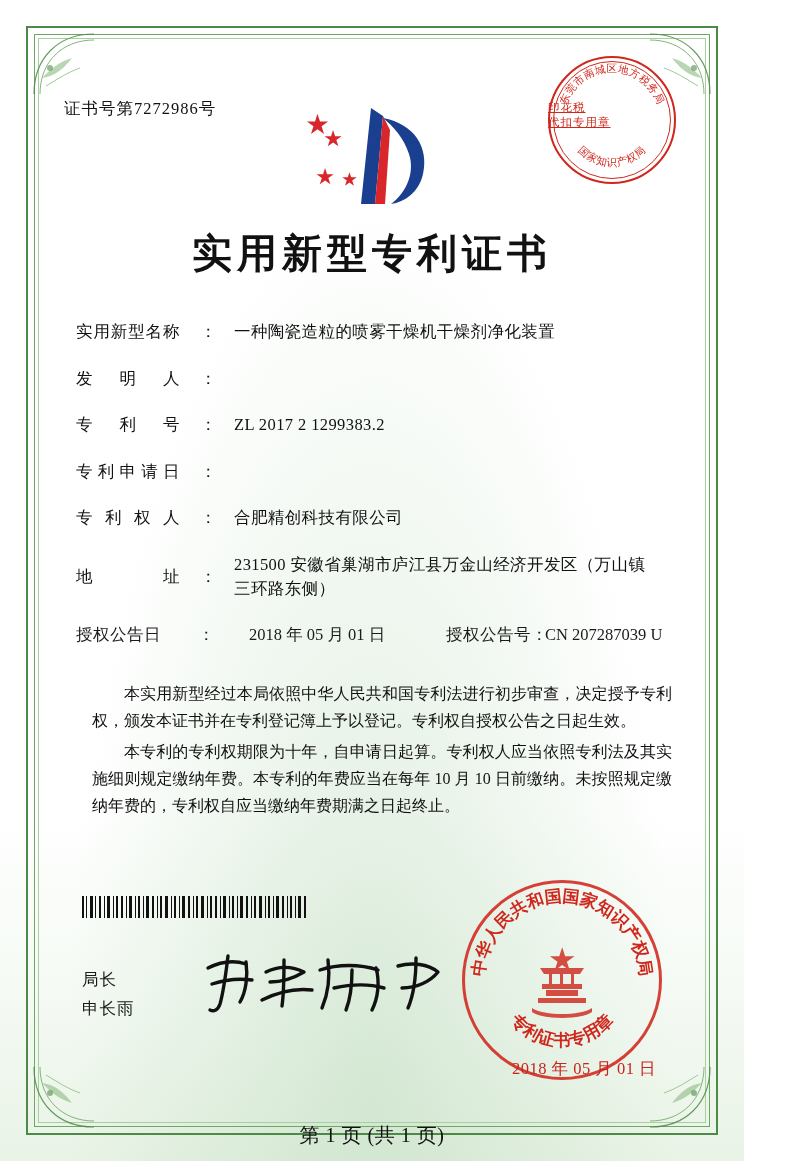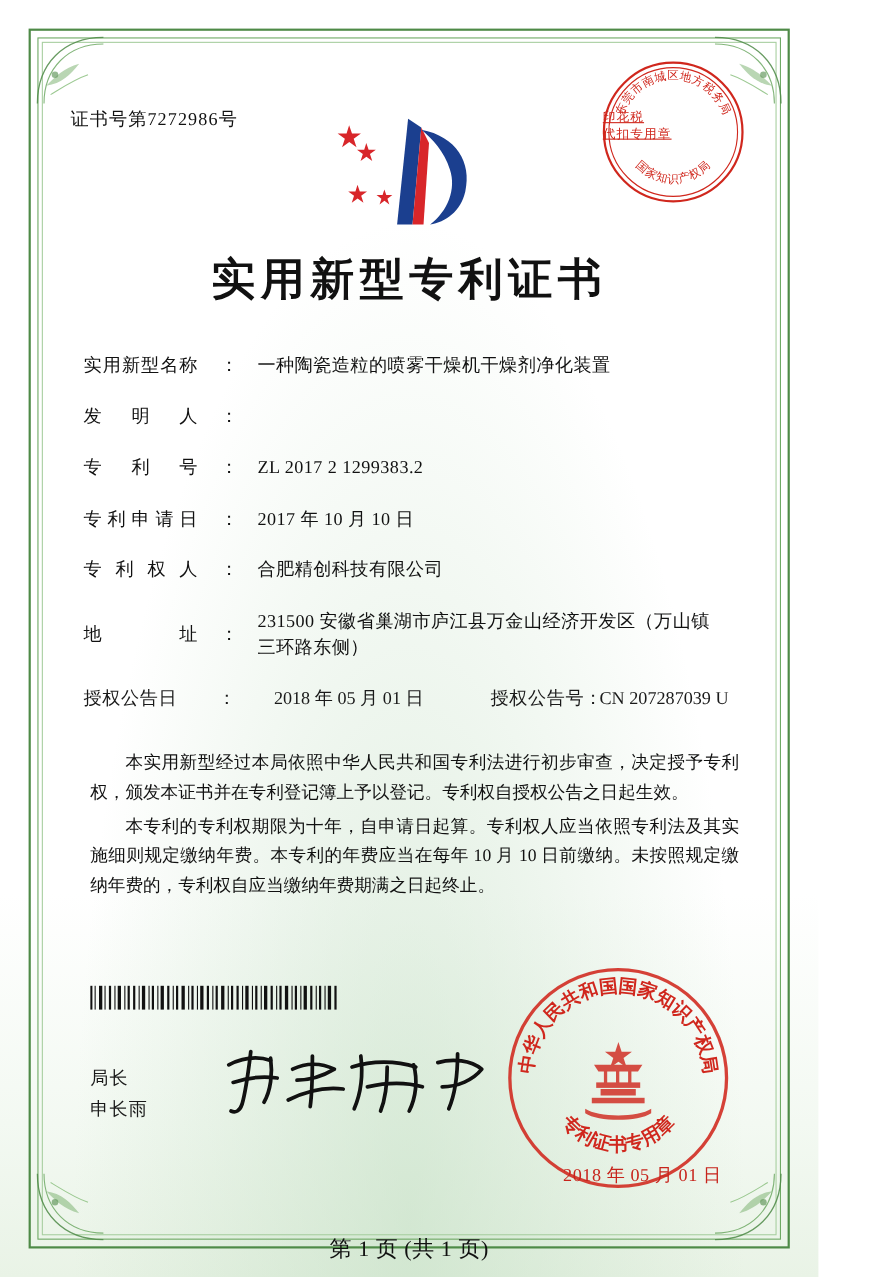--- a/index.html
+++ b/index.html
@@ -201,21 +201,21 @@
     position: absolute;
     left: 16px;
     right: 12px;
     top: 622px;
     font-size: 16px;
     line-height: 27px;
     color: #111;
     text-align: justify;
   }
   .paragraphs p {
-    margin: 0 0 4px 6px;
+    margin: 0 0 4px 16px;
     text-indent: 32px;
   }
 
   .barcode {
     position: absolute;
     left: 22px;
     top: 838px;
     width: 226px;
     height: 22px;
   }
@@ -388,21 +388,20 @@
 
       <div class="field-row">
         <div class="field-label">专利号</div>
         <div class="field-colon">：</div>
         <div class="field-value">ZL 2017 2 1299383.2</div>
       </div>
 
       <div class="field-row">
         <div class="field-label">专利申请日</div>
         <div class="field-colon">：</div>
-        <div class="field-value">2017 年 10 月 10 日</div>
       </div>
 
       <div class="field-row">
         <div class="field-label">专利权人</div>
         <div class="field-colon">：</div>
         <div class="field-value">合肥精创科技有限公司</div>
       </div>
 
       <div class="field-row">
         <div class="field-label">地址</div>

